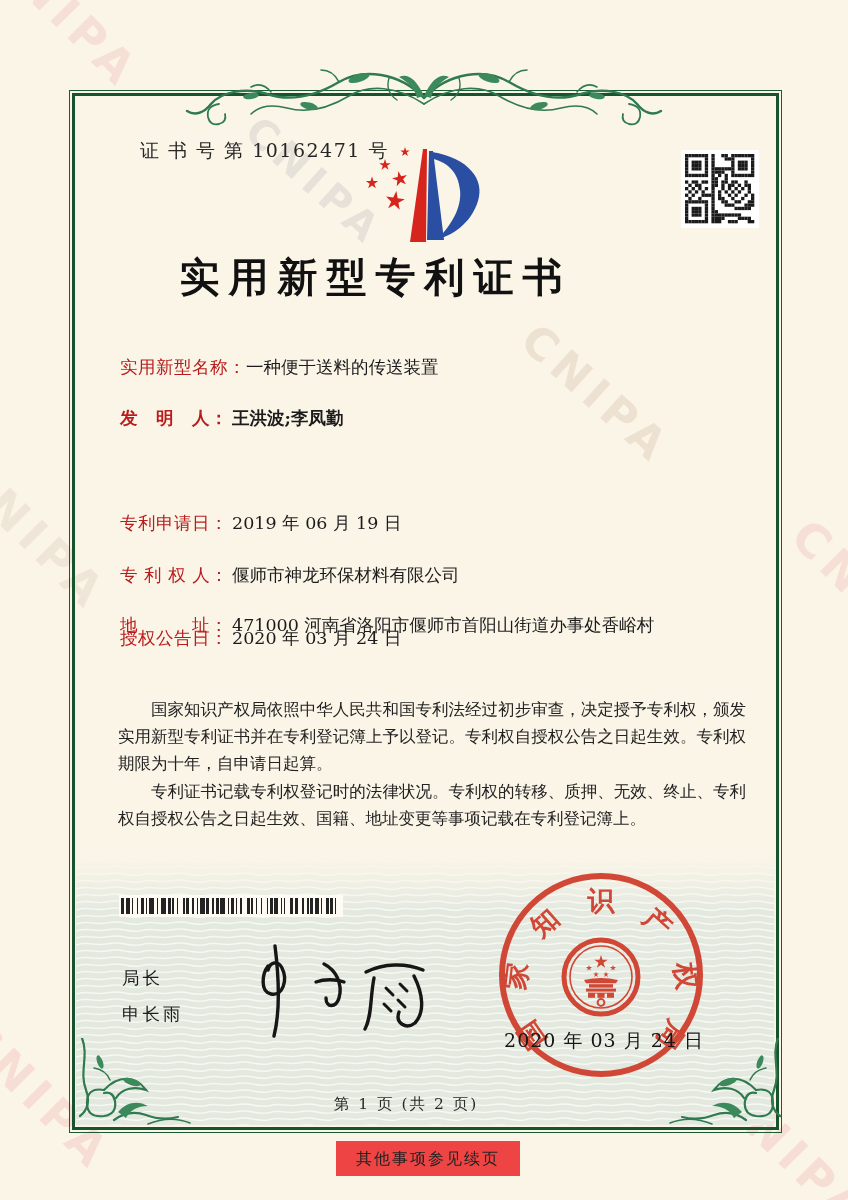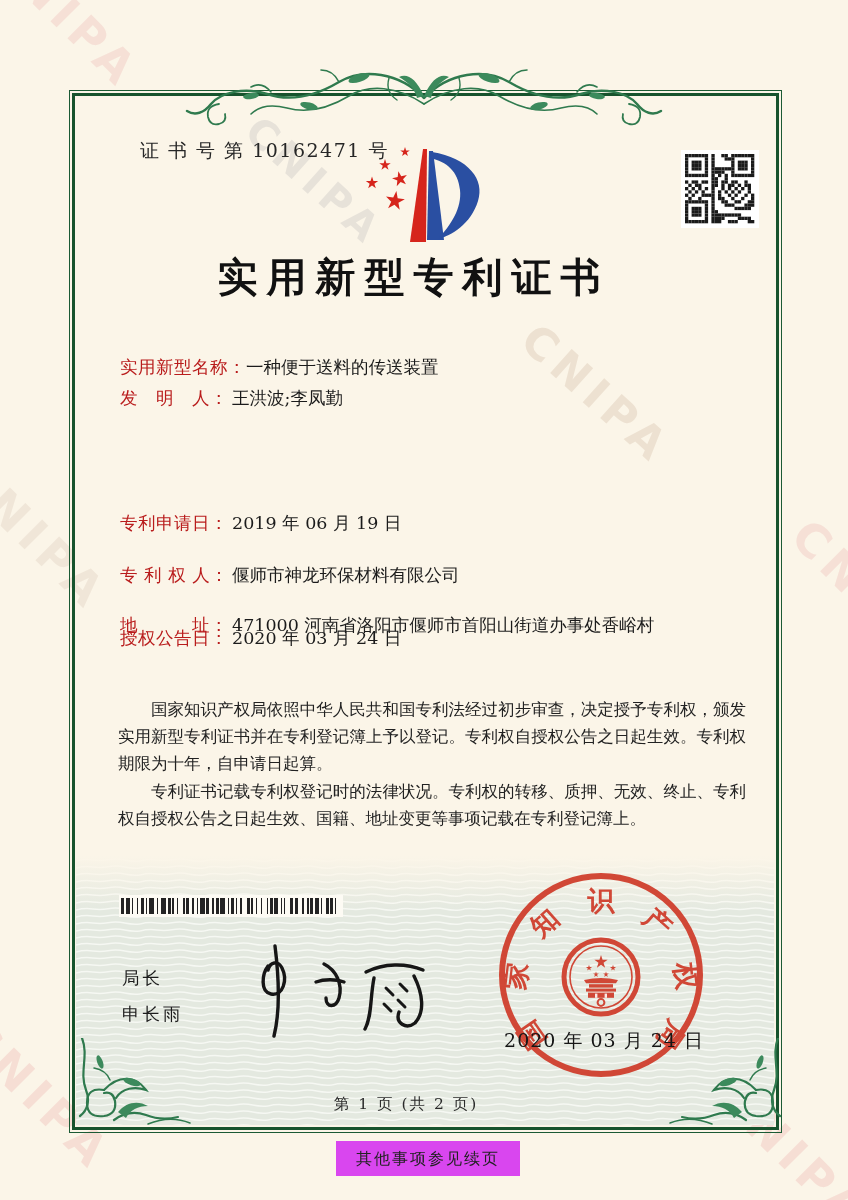--- a/index.html
+++ b/index.html
@@ -26,26 +26,26 @@
   .ornament{position:absolute;z-index:4;pointer-events:none;}
   .garland{left:159px;top:56px;}
   .corner-bl{left:74px;top:1038px;}
   .corner-br{left:666px;top:1038px;transform:scaleX(-1);}
   
   .certno{position:absolute;left:104px;top:138px;font-size:19px;letter-spacing:1.5px;
           color:#262626;z-index:5;margin-left:36px;}
   .logo{position:absolute;left:355px;top:138px;z-index:5;}
   .qr{position:absolute;left:681px;top:150px;z-index:5;background:#ffffff;}
   .title{position:absolute;left:0;top:250px;width:751px;text-align:center;font-size:40px;
-         font-weight:700;letter-spacing:9px;color:#111;z-index:5;padding-left:38px;}
+         font-weight:700;letter-spacing:9px;color:#111;z-index:5;}
   
   .frow{position:absolute;left:120px;width:630px;font-size:17.5px;line-height:24px;z-index:5;}
   .flabel{display:inline-block;min-width:112px;letter-spacing:0.5px;color:#b91c1c;}
   .fvalue{color:#1b1b1b;}
-  .r1{top:355px;}.r2{top:386px;}.r3{top:459px;}.r4{top:511px;}
+  .r1{top:355px;}.r2{top:406px;font-weight:bold;}.r3{top:459px;}.r4{top:511px;}
   .r5{top:563px;}.r6{top:613px;}.r7{top:626px;}
   .pair2{position:absolute;left:348px;top:0;white-space:nowrap;}
   
   .paras{position:absolute;left:118px;top:696px;width:628px;font-size:16.5px;
          line-height:27.2px;text-align:justify;color:#222;z-index:5;}
   .paras p{margin:0;text-indent:2em;}
   
   .barcode{position:absolute;left:119px;top:895px;width:224px;height:22px;
            background:#fdfbf4;z-index:5;}
   .barcode span{position:absolute;top:3px;height:16px;background:#232323;}
@@ -58,21 +58,21 @@
   
   .seal{position:absolute;left:494px;top:866px;z-index:6;opacity:0.92;}
   .seal-char{font-size:27px;font-weight:700;fill:#cf3a28;text-anchor:middle;
              font-family:"DejaVu Serif","Liberation Serif",serif;}
   .seal-date{position:absolute;left:498px;top:1028px;width:212px;text-align:center;
              font-size:19px;letter-spacing:1px;color:#161616;z-index:7;}
   
   .pagenum{position:absolute;left:76px;top:1094px;width:660px;text-align:center;
            font-size:15.5px;letter-spacing:2px;color:#2a2a2a;z-index:5;}
   .footnote{position:absolute;left:336px;top:1141px;width:184px;height:35px;line-height:35px;
-            background:#d946ef;text-align:center;font-size:16px;letter-spacing:2px;
+            background:#ef4444;text-align:center;font-size:16px;letter-spacing:2px;
             color:#222;z-index:5;}
 </style>
 </head>
 <body>
 
 <div class="page">
 
   <span class="wm wm1">CNIPA</span>
   <span class="wm wm2">CNIPA</span>
   <span class="wm wm3">CNIPA</span>

